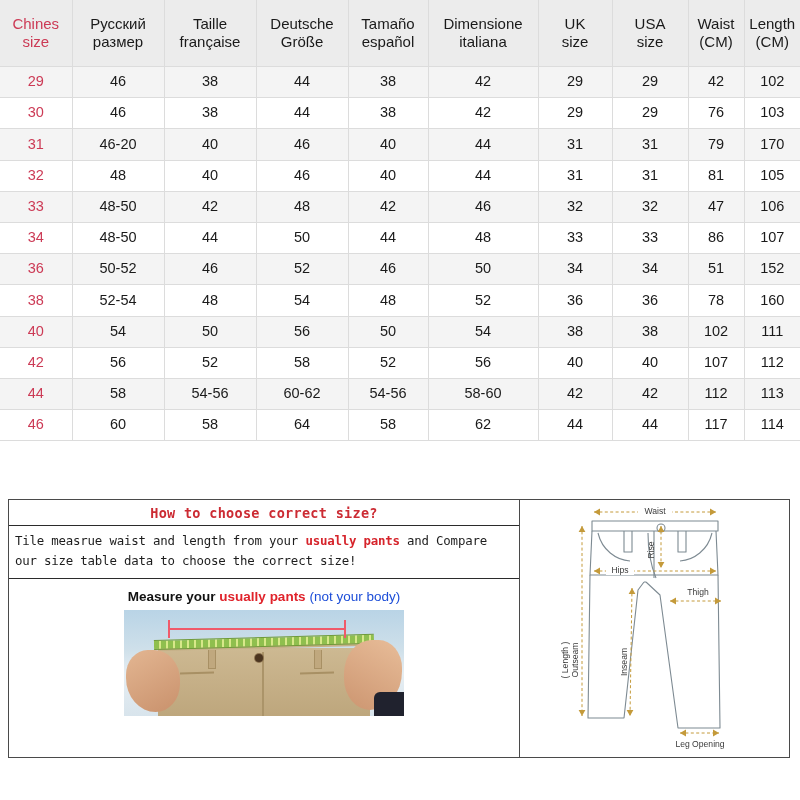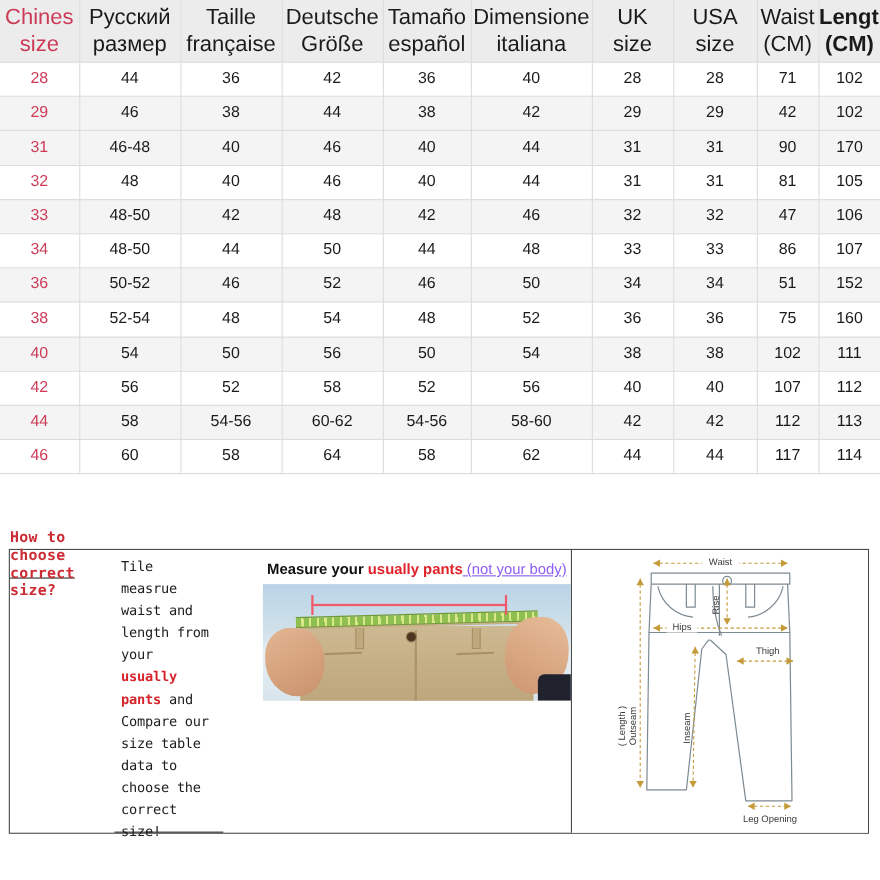--- a/index.html
+++ b/index.html
@@ -21,43 +21,43 @@
   .size-table th, .size-table td{
     border:1px solid #dcdcdc;
     text-align:center;
     vertical-align:middle;
     font-size:14.5px;
     font-weight:400;
     line-height:1.22;
     padding:0;
   }
   .size-table thead th{
-    height:56px;
+    height:66px;
     background:#ececec;
-    font-size:20px;
+    font-size:15px;
     color:#1a1a1a;
     border-top:none;
   }
   .size-table thead th.sz{
     color:#cc3a55;
   }
   .size-table tbody td{
     height:30.2px;
     background:#ffffff;
   }
   .size-table tbody tr.alt td{
     background:#f4f4f4;
   }
   .size-table tbody td.sz{
     color:#cc3a55;
   }
   .size-table tbody tr td:first-child{border-left:none;}
   .size-table tbody tr td:last-child{border-right:none;}
   .size-table thead th:first-child{border-left:none;}
-  .size-table thead th:last-child{border-right:none;font-weight:bold;}
+  .size-table thead th:last-child{border-right:none;}
 
   
   col.c0{width:72px}
   col.c1{width:92px}
   col.c2{width:92px}
   col.c3{width:92px}
   col.c4{width:80px}
   col.c5{width:110px}
   col.c6{width:74px}
   col.c7{width:76px}
@@ -71,58 +71,58 @@
     width:782px;height:259px;
     border:1.5px solid #4a4a4a;
     box-sizing:border-box;
     display:flex;
     background:#fff;
   }
   .left-panel{
     width:511px;
     box-sizing:border-box;
     border-right:1.5px solid #4a4a4a;
-    display:flex;flex-direction:row;gap:36px;
+    display:flex;flex-direction:column;
   }
   .howto-title{
     height:26px;
     border-bottom:1.2px solid #2b2b2b;
     box-sizing:border-box;
     display:flex;align-items:center;justify-content:center;
     color:#cc2b33;
     font-family:"DejaVu Sans Mono", monospace;
     font-weight:700;
     font-size:13.5px;
     letter-spacing:0.3px;
   }
   .howto-body{
     border-bottom:1.2px solid #2b2b2b;
     box-sizing:border-box;
-    padding:5px 6px 19px 6px;
+    padding:5px 6px 7px 6px;
     font-family:"DejaVu Sans Mono", monospace;
     font-size:12.4px;
     line-height:1.62;
     color:#1d1d1d;
     letter-spacing:-0.2px;
   }
   .howto-body .hl{color:#d6242b;font-weight:700;}
   .measure-area{
     flex:1;
     display:flex;flex-direction:column;align-items:center;
     padding-top:10px;
   }
   .measure-cap{
     font-size:13.5px;
     font-weight:600;
     color:#111;
     margin-bottom:6px;
     white-space:nowrap;
   }
   .measure-cap .hl{color:#e0232b;font-weight:700;}
-  .measure-cap .dim{color:#8b5cf6;font-weight:400;text-decoration:underline;}
+  .measure-cap .dim{color:#1d4ed8;font-weight:400;}
 
   
   .photo{
     position:relative;
     width:280px;height:106px;
     overflow:hidden;
     background:linear-gradient(#b9d4e6 0%, #cfe0ea 38%, #e6eef3 60%, #d8e4ec 100%);
   }
   .ph-pants{
     position:absolute;left:34px;top:38px;width:212px;height:70px;
@@ -253,54 +253,54 @@
           <div>Waist</div>
           <div>(CM)</div>
         </th>
         <th>
           <div>Length</div>
           <div>(CM)</div>
         </th>
       </tr>
     </thead>
     <tbody id="table-body">
-        <tr>
-          <td class="sz">28</td>
-          <td>44</td>
-          <td>36</td>
-          <td>42</td>
-          <td>36</td>
-          <td>40</td>
-          <td>28</td>
-          <td>28</td>
-          <td>71</td>
-          <td>102</td>
-        </tr>
         <tr class="alt">
           <td class="sz">29</td>
           <td>46</td>
           <td>38</td>
           <td>44</td>
           <td>38</td>
           <td>42</td>
           <td>29</td>
           <td>29</td>
           <td>42</td>
           <td>102</td>
         </tr>
+        <tr>
+          <td class="sz">30</td>
+          <td>46</td>
+          <td>38</td>
+          <td>44</td>
+          <td>38</td>
+          <td>42</td>
+          <td>29</td>
+          <td>29</td>
+          <td>76</td>
+          <td>103</td>
+        </tr>
         <tr class="alt">
           <td class="sz">31</td>
-          <td>46-48</td>
+          <td>46-20</td>
           <td>40</td>
           <td>46</td>
           <td>40</td>
           <td>44</td>
           <td>31</td>
           <td>31</td>
-          <td>90</td>
+          <td>79</td>
           <td>170</td>
         </tr>
         <tr>
           <td class="sz">32</td>
           <td>48</td>
           <td>40</td>
           <td>46</td>
           <td>40</td>
           <td>44</td>
           <td>31</td>
@@ -346,21 +346,21 @@
         </tr>
         <tr>
           <td class="sz">38</td>
           <td>52-54</td>
           <td>48</td>
           <td>54</td>
           <td>48</td>
           <td>52</td>
           <td>36</td>
           <td>36</td>
-          <td>75</td>
+          <td>78</td>
           <td>160</td>
         </tr>
         <tr class="alt">
           <td class="sz">40</td>
           <td>54</td>
           <td>50</td>
           <td>56</td>
           <td>50</td>
           <td>54</td>
           <td>38</td>

